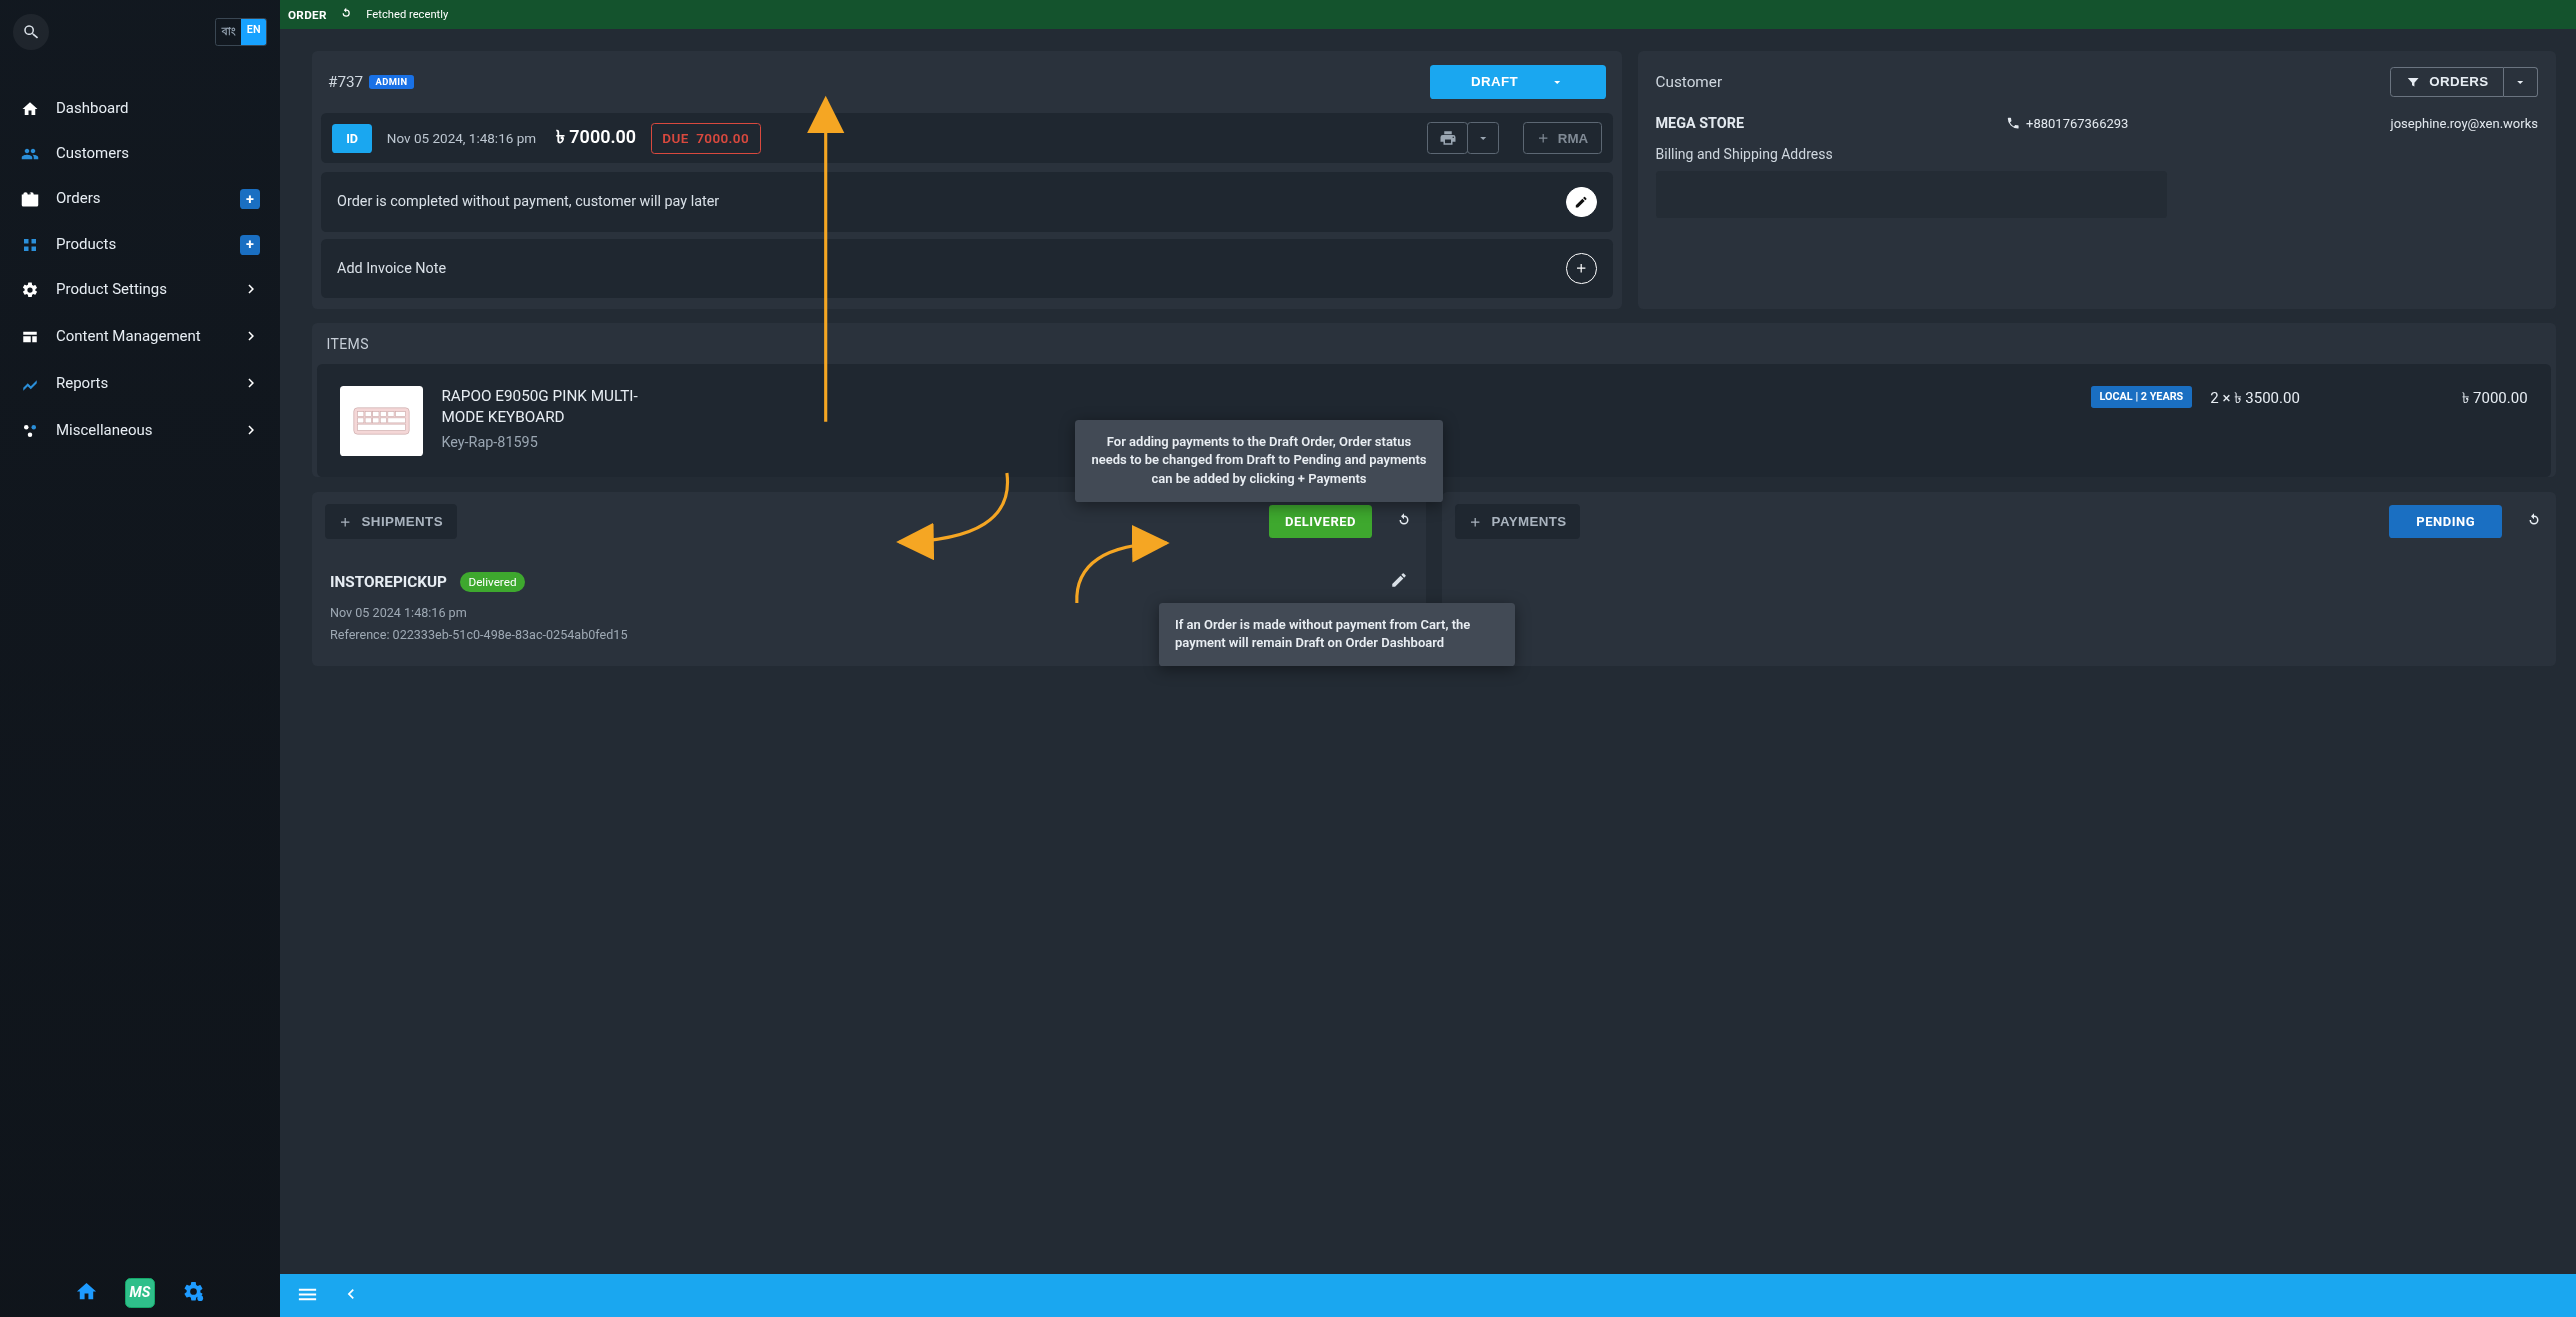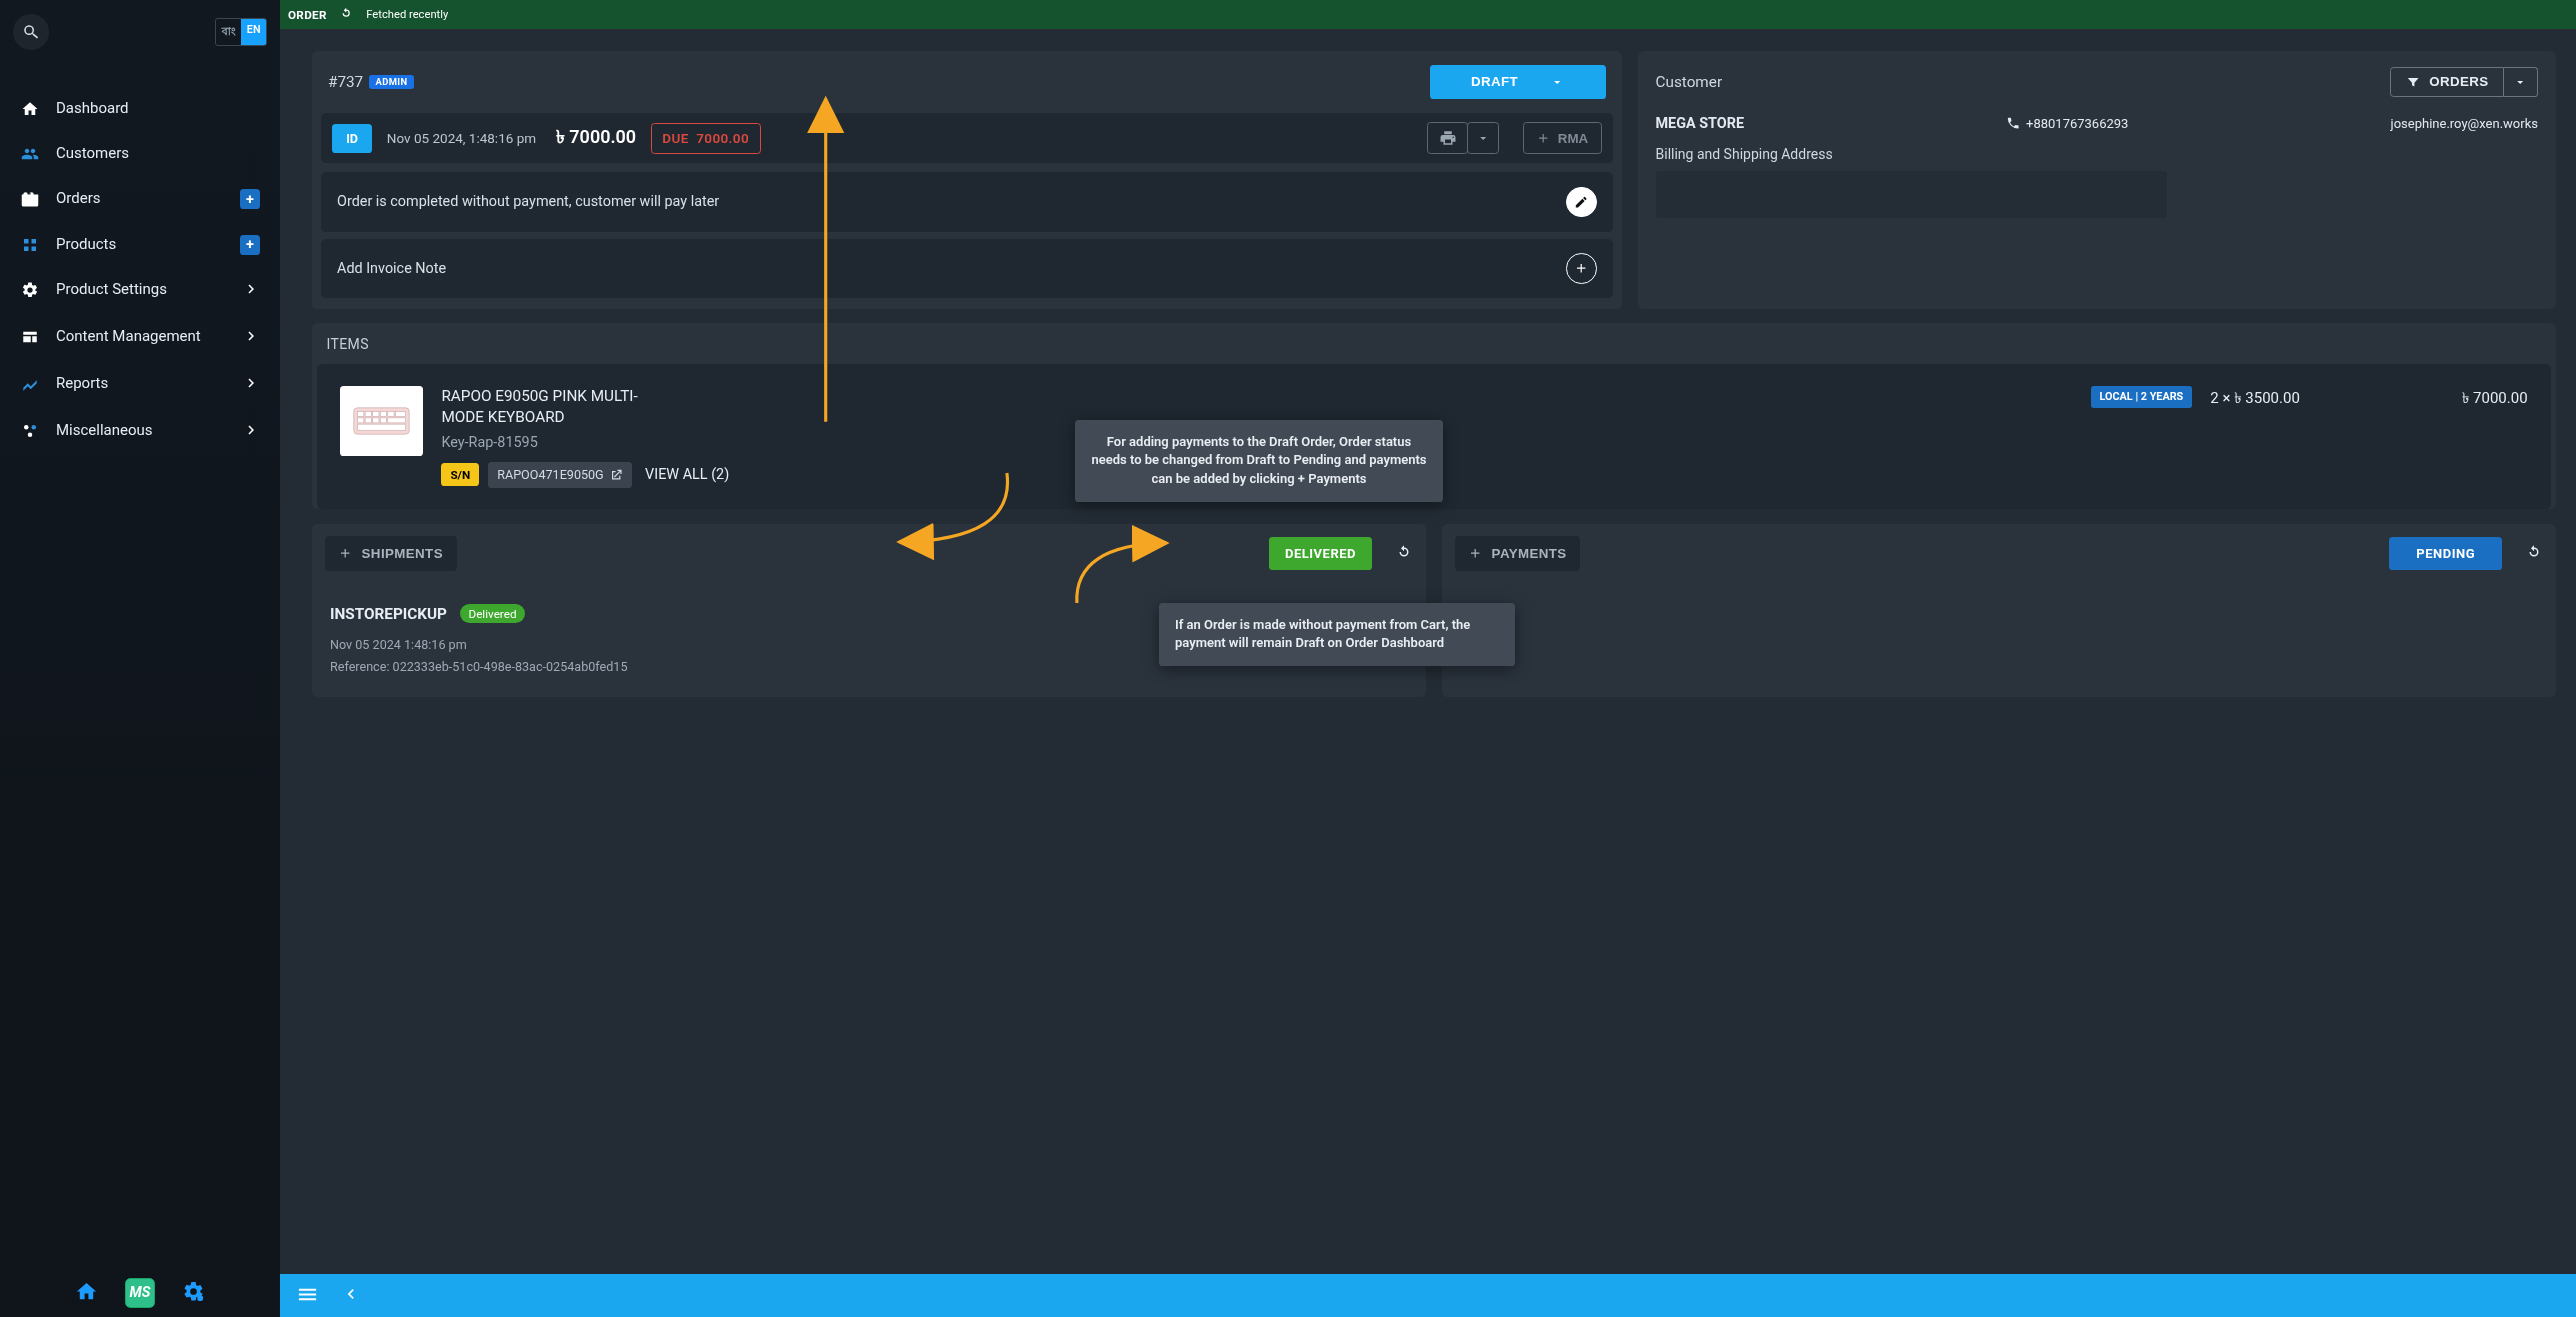--- a/index.html
+++ b/index.html
@@ -520,30 +520,20 @@
                 <rect x="36" y="30" width="10" height="8"></rect>
                 <rect x="48" y="30" width="10" height="8"></rect>
                 <rect x="60" y="30" width="28" height="8"></rect>
               <rect x="12" y="40" width="76" height="10"></rect>
             </g>
           </svg>
         </div>
         <div class="item-info">
           <div class="item-name">RAPOO E9050G PINK MULTI-MODE KEYBOARD</div>
           <div class="item-sku">Key-Rap-81595</div>
-          <div class="sn-row">
-            <span class="sn-chip">S/N</span>
-            <span class="serial-chip">
-              <span>RAPOO471E9050G</span>
-              <svg class="ic16" viewBox="0 0 24 24" fill="#f5a623">
-                  <path d="M14 3h7v7h-2V6.41l-9.29 9.3-1.42-1.42 9.3-9.29H14zM5 5h6v2H7v10h10v-4h2v6H5z"></path>
-                </svg>
-            </span>
-            <span class="view-all">VIEW ALL (2)</span>
-          </div>
         </div>
         <span class="badge-local">LOCAL | 2 YEARS</span>
         <span class="item-qty">2 × ৳ 3500.00</span>
         <span class="item-total">৳ 7000.00</span>
       </div>
     </div>
 
     <div class="grid-bottom">
       <div class="card ship-card">
         <div class="panel-head">

